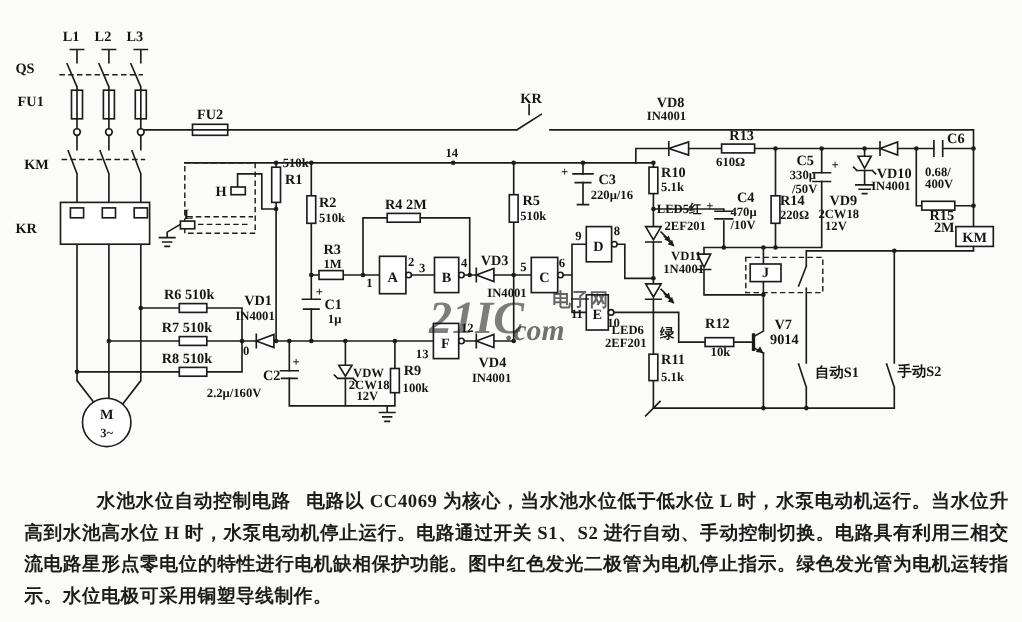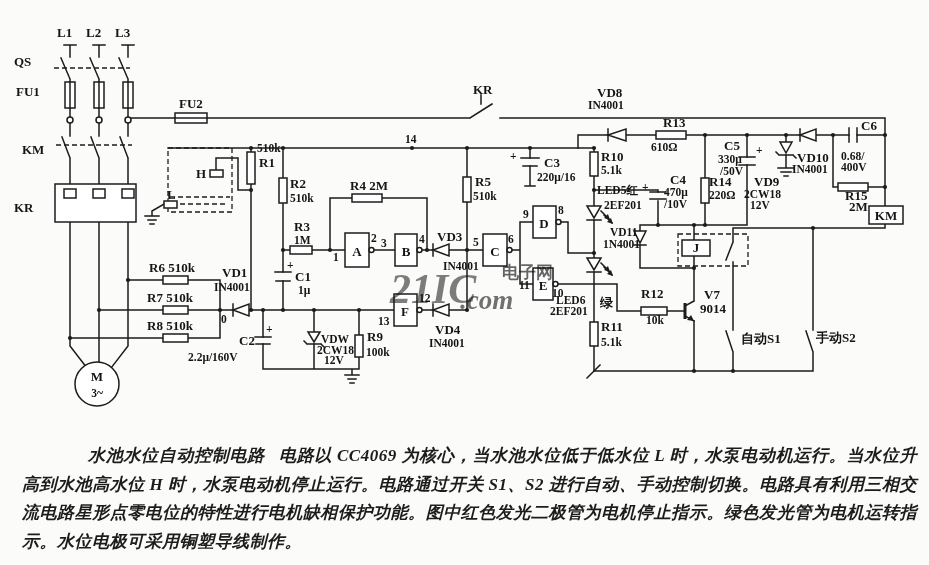--- a/index.html
+++ b/index.html
@@ -12,21 +12,21 @@
   .w{stroke:#1c1c1c;stroke-width:1.5;fill:none;stroke-linecap:square;}
   .wd{stroke:#1c1c1c;stroke-width:1.3;fill:none;stroke-dasharray:5 3;}
   .cmp{fill:#fff;stroke:#1c1c1c;stroke-width:1.5;}
   .blk{fill:#1c1c1c;stroke:none;}
   .thick{stroke:#1c1c1c;stroke-width:3;fill:none;}
   .wm1{font-size:42px;font-style:italic;font-weight:700;opacity:.55;}
   .wm2{font-size:27px;font-style:italic;font-weight:700;opacity:.6;}
   .wm3{font-size:17px;font-weight:700;opacity:.65;}
   #caption{position:absolute;left:0;top:436px;width:929px;box-sizing:border-box;
            padding:6px 12px 0 22px;font-size:17px;line-height:28.5px;font-weight:700;
-           text-align:justify;letter-spacing:.5px;font-style:italic;}
+           text-align:justify;letter-spacing:.5px;}
   #caption p{margin:0;text-indent:66px;}
   #caption b{margin-right:14px;}
 </style>
 </head>
 <body>
 
 <div id="page">
 
 <svg width="929" height="432" viewBox="0 0 929 432">
 

